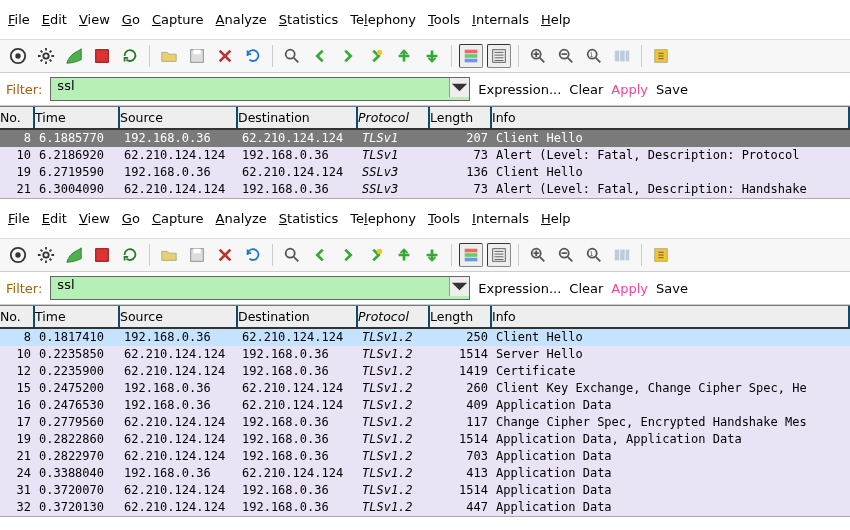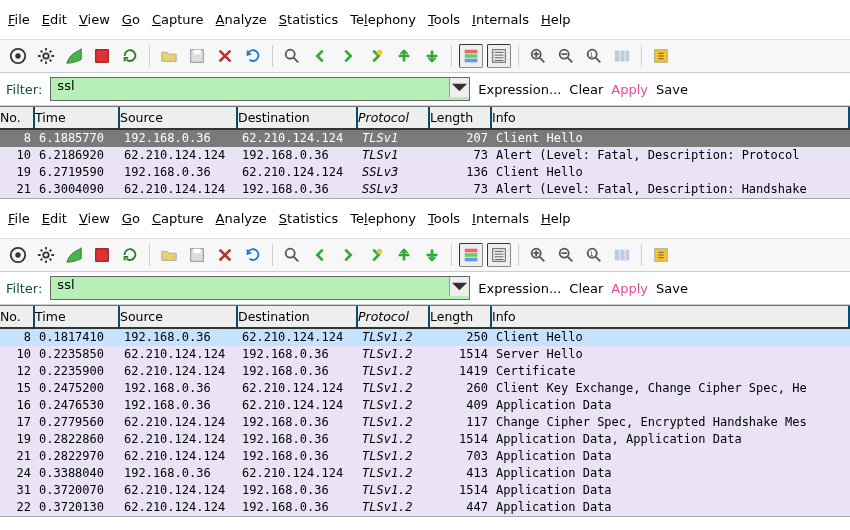--- a/index.html
+++ b/index.html
@@ -56,21 +56,21 @@
   .tb-btn svg { width: 18px; height: 18px; }
   
   .filterbar {
     display: flex;
     align-items: center;
     gap: 8px;
     padding: 4px 6px;
     border-bottom: 1px solid #ccc;
     font-size: 13px;
   }
-  .filterbar .lbl { color: #14532d; }
+  .filterbar .lbl { color: #a16207; }
   .filter-wrap {
     display: flex;
     align-items: flex-start;
     border: 1px solid #666;
     background: #b6f0b6;
     width: 420px;
     height: 24px;
   }
   .filter-input {
     flex: 1;
@@ -581,21 +581,21 @@
         <div class="prow vio">
           <span class="pcell c-no">31</span>
           <span class="pcell c-time">0.3720070</span>
           <span class="pcell c-src">62.210.124.124</span>
           <span class="pcell c-dst">192.168.0.36</span>
           <span class="pcell c-proto">TLSv1.2</span>
           <span class="pcell c-len">1514</span>
           <span class="pcell c-info">Application Data</span>
         </div>
         <div class="prow vio">
-          <span class="pcell c-no">22</span>
+          <span class="pcell c-no">32</span>
           <span class="pcell c-time">0.3720130</span>
           <span class="pcell c-src">62.210.124.124</span>
           <span class="pcell c-dst">192.168.0.36</span>
           <span class="pcell c-proto">TLSv1.2</span>
           <span class="pcell c-len">447</span>
           <span class="pcell c-info">Application Data</span>
         </div>
       </div>
   </div>
 </div>

